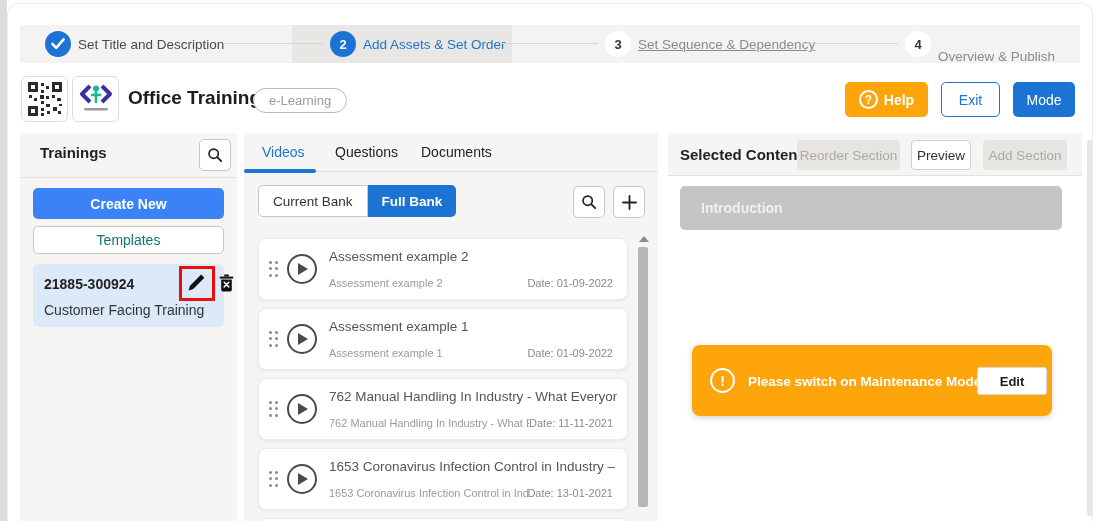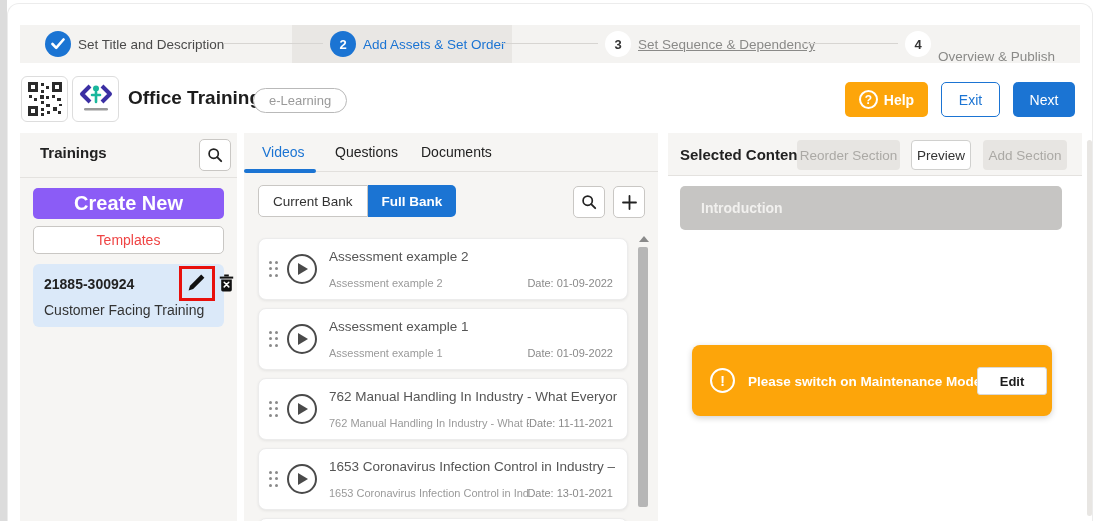--- a/index.html
+++ b/index.html
@@ -41,24 +41,24 @@
   .next-btn { position:absolute; left:1013px; top:82px; width:62px; height:35px; background:#1b74d3;
     border-radius:5px; color:#fff; font-size:14px; }
 
   
   .sidebar { position:absolute; left:20px; top:133px; width:217px; height:388px; background:#f6f5f3; }
   .sidebar-heading { position:absolute; left:20px; top:11px; font-size:15px; font-weight:700; color:#222; }
   .sq-btn { width:32px; height:32px; background:#fff; border:1px solid #c9c7c4; border-radius:5px;
     display:flex; align-items:center; justify-content:center; cursor:pointer; }
   .sidebar-search { position:absolute; left:179px; top:6px; }
   .sidebar-divider { position:absolute; left:0; top:44px; width:217px; height:1px; background:#e4e2df; }
-  .create-new-btn { position:absolute; left:13px; top:55px; width:191px; height:31px; background:#8b5cf6;
-    border-radius:5px; color:#fff; font-weight:700; font-size:20px;text-align:center; }
+  .create-new-btn { position:absolute; left:13px; top:55px; width:191px; height:31px; background:#3b82f6;
+    border-radius:5px; color:#fff; font-weight:700; font-size:14px;text-align:center; }
   .templates-btn { position:absolute; left:13px; top:93px; width:191px; height:28px; background:#fff;
-    border:1px solid #c9c7c4; border-radius:5px; color:#ef4444; font-size:14px; }
+    border:1px solid #c9c7c4; border-radius:5px; color:#0f766e; font-size:14px; }
   .training-card { position:absolute; left:13px; top:131px; width:191px; height:63px; background:#dbe9f9;
     border-radius:6px; cursor:pointer; }
   .training-id { position:absolute; left:11px; top:12px; font-size:14px; font-weight:700; color:#222; }
   .training-name { position:absolute; left:11px; top:38px; font-size:14px; color:#333; white-space:nowrap; }
   .red-annotation { position:absolute; left:146px; top:2px; width:36px; height:35px; border:3px solid #e8100c; }
   .edit-icon { position:absolute; left:153px; top:9px; width:20px; height:20px; cursor:pointer; }
   .delete-icon { position:absolute; left:186px; top:10px; width:15px; height:18px; cursor:pointer; }
 
   
   .mid-panel { position:absolute; left:244px; top:133px; width:414px; height:388px; background:#f6f5f3; }
@@ -188,21 +188,21 @@
     </svg>
   </div>
   <div class="page-title">Office Training</div>
   <div class="type-badge">e-Learning</div>
 
   <div class="btn help-btn">
     <span class="help-q">?</span>
     <span>Help</span>
   </div>
   <div class="btn exit-btn">Exit</div>
-  <div class="btn next-btn">Next</div>
+  <div class="btn next-btn">Mode</div>
 
   <div class="sidebar">
     <div class="sidebar-heading">Trainings</div>
     <div class="sq-btn sidebar-search">
       <svg width="16" height="16" viewBox="0 0 16 16">
           <circle cx="6.7" cy="6.7" r="4.6" fill="none" stroke="#222" stroke-width="1.7"></circle>
           <line x1="10.2" y1="10.2" x2="14.2" y2="14.2" stroke="#222" stroke-width="1.9" stroke-linecap="round"></line>
         </svg>
     </div>
     <div class="sidebar-divider"></div>

